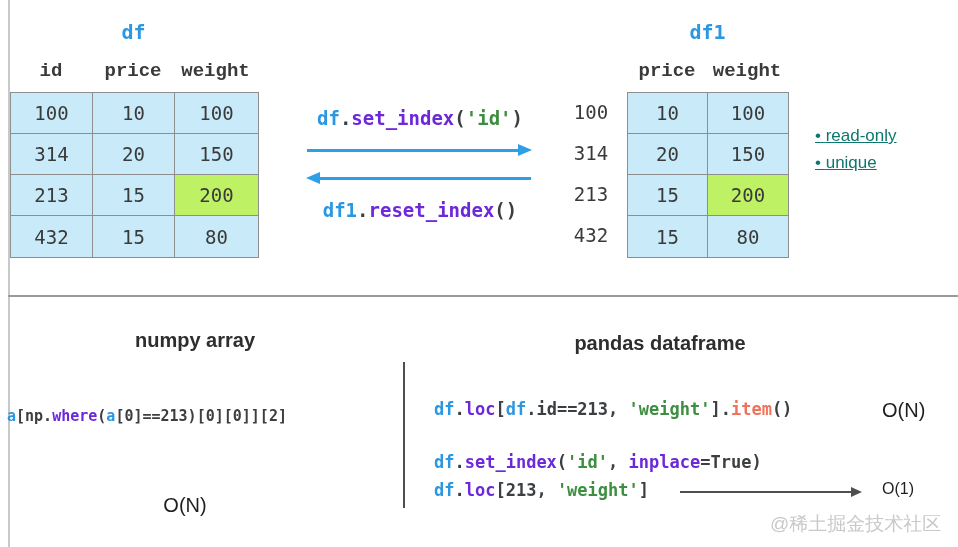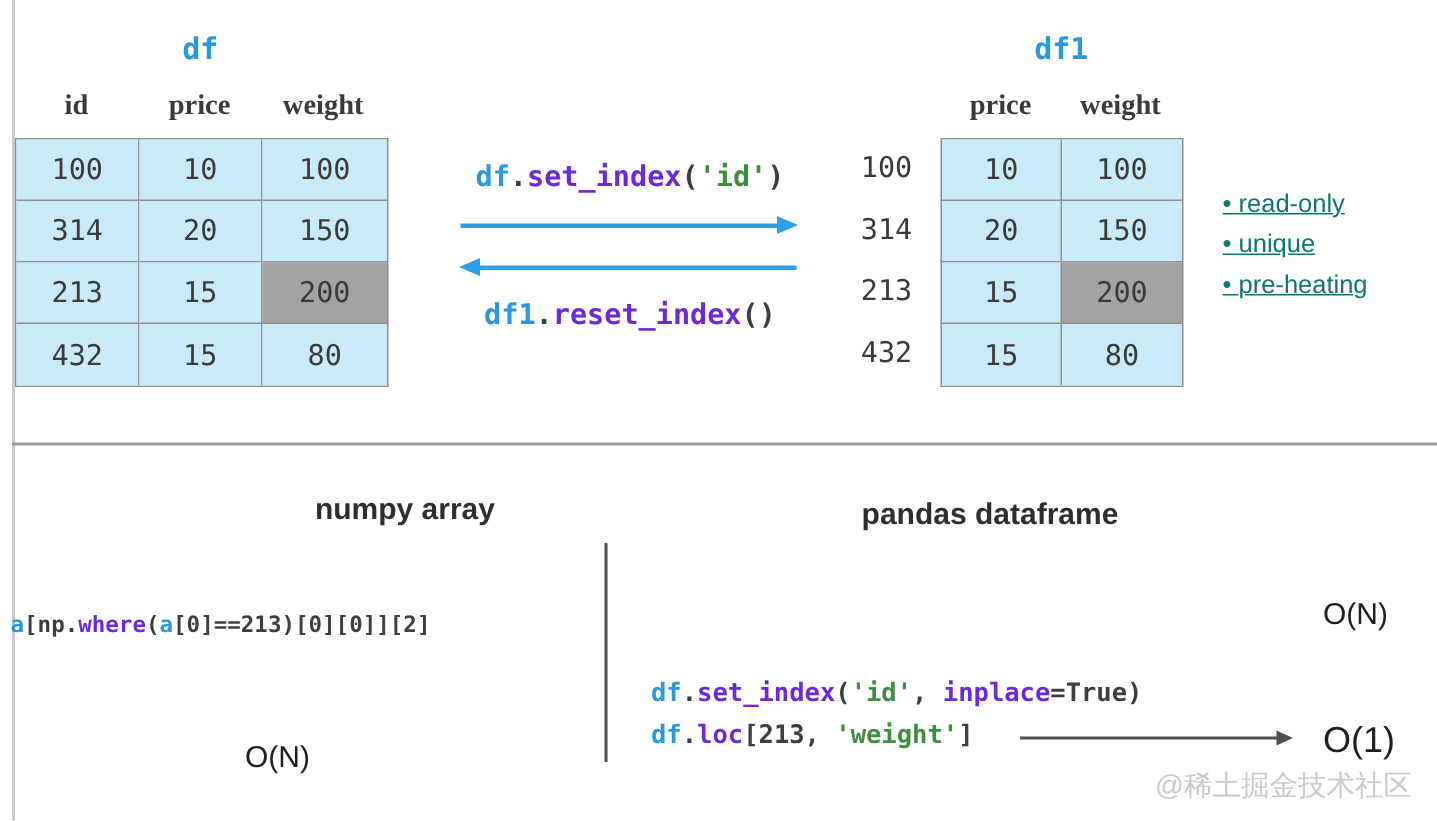--- a/index.html
+++ b/index.html
@@ -18,24 +18,24 @@
   .tbl  { display:grid; border:1px solid #8e8e8e; }
   .tbl-left  { left:10px;  top:92px;  grid-template-columns:82px 82px 83px; grid-auto-rows:41px; }
   .tbl-right { left:627px; top:92px;  grid-template-columns:80px 80px;      grid-auto-rows:41px; }
   .cell {
     background:#c9ebf9; border-right:1px solid #8e8e8e; border-bottom:1px solid #8e8e8e;
     font-family:"DejaVu Sans Mono", monospace; font-size:19px; color:#3a3a3a;
     display:flex; align-items:center; justify-content:center;
   }
   .cell.lc { border-right:none; }
   .cell.lr { border-bottom:none; }
-  .cell.hl { background:#a3a3a3; }
+  .cell.hl { background:#bef264; }
 
   .hdr-row { display:grid; text-align:center;
-    font-family:Liberation Serif, serif; font-weight:bold; font-size:19px; color:#3a3a3a; }
+    font-family:Liberation Mono, monospace; font-weight:bold; font-size:19px; color:#3a3a3a; }
   .hdr-left  { left:10px;  top:60px; grid-template-columns:82px 82px 83px; }
   .hdr-right { left:627px; top:60px; grid-template-columns:80px 80px; }
 
   .tbl-title {
     font-family:"DejaVu Sans Mono", monospace; font-weight:bold; font-size:20px;
     color:#2b97e0; text-align:center;
   }
   .title-left  { left:10px;  top:20px; width:247px; }
   .title-right { left:627px; top:20px; width:161px; }
 
@@ -70,34 +70,34 @@
   }
 
   
   .bullets { left:815px; top:122px; list-style:none; margin:0; padding:0;
     font-size:17px; color:#0f766e;text-decoration:underline; }
   .bullets li { line-height:27px; white-space:nowrap; }
   .bullets li::before { content:"• "; }
 
   
   .sec-heading { font-weight:bold; font-size:20px; color:#2e2e2e; text-align:center; }
-  .np-heading  { left:60px;  top:329px; width:270px;text-align:right; }
+  .np-heading  { left:60px;  top:329px; width:270px; }
   .pd-heading  { left:535px; top:332px; width:250px; }
 
   .np-code { left:7px;  top:407px; font-size:15px; }
   .np-on   { left:125px; top:494px; width:120px; text-align:center;
              font-size:20px; color:#1f1f1f; }
 
   .pd-line { left:434px; font-size:17px; }
   .pd-l1 { top:399px; }
   .pd-l2 { top:452px;text-align:right; }
   .pd-l3 { top:480px; }
   .pd-l4 { top:507px; }
   .pd-on { left:882px; top:399px; font-size:20px; color:#1f1f1f; }
-  .pd-o1 { left:882px; top:480px; font-size:24px; color:#1f1f1f; }
+  .pd-o1 { left:882px; top:480px; font-size:16px; color:#1f1f1f; }
 
   .arr-gray { left:680px; top:491px; width:172px; height:2px; background:#4f4f4f; }
   .arr-gray::after {
     content:""; position:absolute; right:-10px; top:-4px;
     border-left:11px solid #4f4f4f; border-top:5px solid transparent; border-bottom:5px solid transparent;
   }
 
   .watermark { left:770px; top:511px; font-size:19px; color:#c9c9c9; white-space:nowrap; }
 </style>
 </head>
@@ -151,28 +151,28 @@
     <div class="cell lc">150</div>
     <div class="cell">15</div>
     <div class="cell lc hl">200</div>
     <div class="cell lr">15</div>
     <div class="cell lc lr">80</div>
   </div>
 
   <ul class="abs bullets">
     <li>read-only</li>
     <li>unique</li>
-    <li>pre-heating</li>
   </ul>
 
   <div class="abs sec-heading np-heading">numpy array</div>
   <div class="abs codeline np-code"><span class="tk-b">a</span><span class="tk-d">[np.</span><span class="tk-o">where</span><span class="tk-d">(</span><span class="tk-b">a</span><span class="tk-d">[0]==213)[0][0]][2]</span></div>
   <div class="abs np-on">O(N)</div>
 
   <div class="abs sec-heading pd-heading">pandas dataframe</div>
+  <div class="abs codeline pd-line pd-l1"><span class="tk-b">df</span><span class="tk-d">.</span><span class="tk-o">loc</span><span class="tk-d">[</span><span class="tk-b">df</span><span class="tk-d">.id==213, </span><span class="tk-g">'weight'</span><span class="tk-d">].</span><span class="tk-s">item</span><span class="tk-d">()</span></div>
   <div class="abs pd-on">O(N)</div>
   <div class="abs codeline pd-line pd-l2"><span class="tk-b">df</span><span class="tk-d">.</span><span class="tk-o">set_index</span><span class="tk-d">(</span><span class="tk-g">'id'</span><span class="tk-d">, </span><span class="tk-o">inplace</span><span class="tk-d">=True)</span></div>
   <div class="abs codeline pd-line pd-l3"><span class="tk-b">df</span><span class="tk-d">.</span><span class="tk-o">loc</span><span class="tk-d">[213, </span><span class="tk-g">'weight'</span><span class="tk-d">]</span></div>
   <div class="abs arr-gray"></div>
   <div class="abs pd-o1">O(1)</div>
 
   <div class="abs watermark">@稀土掘金技术社区</div>
 
 </div>
 

